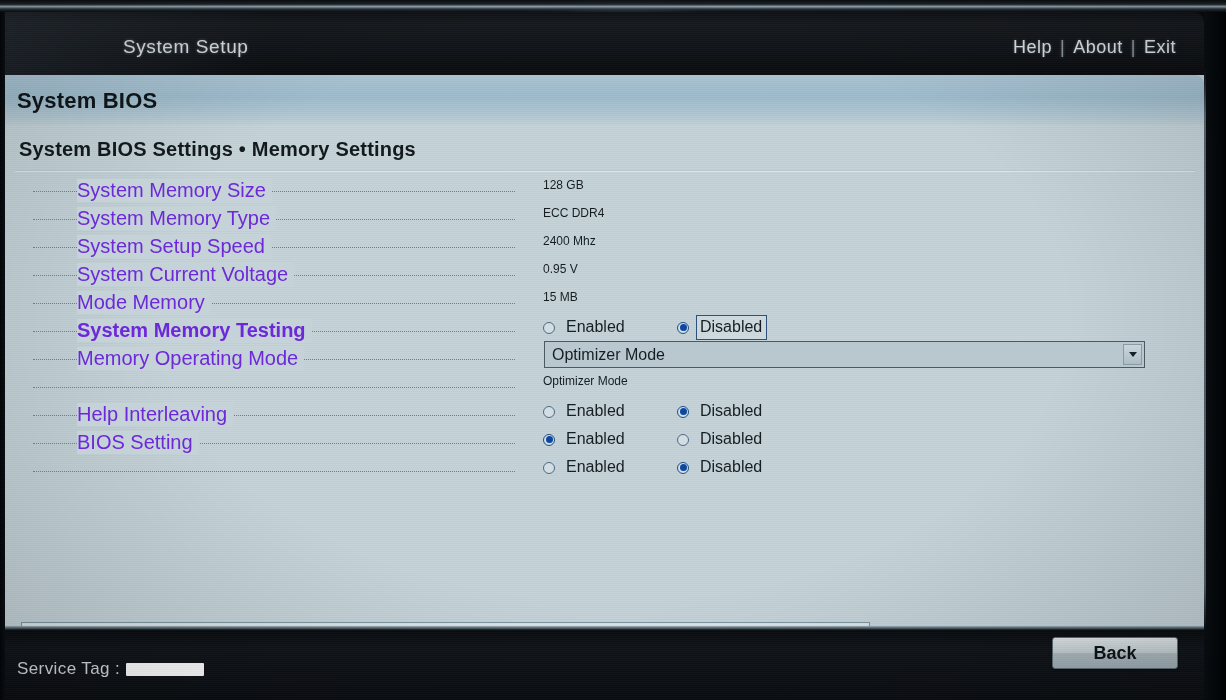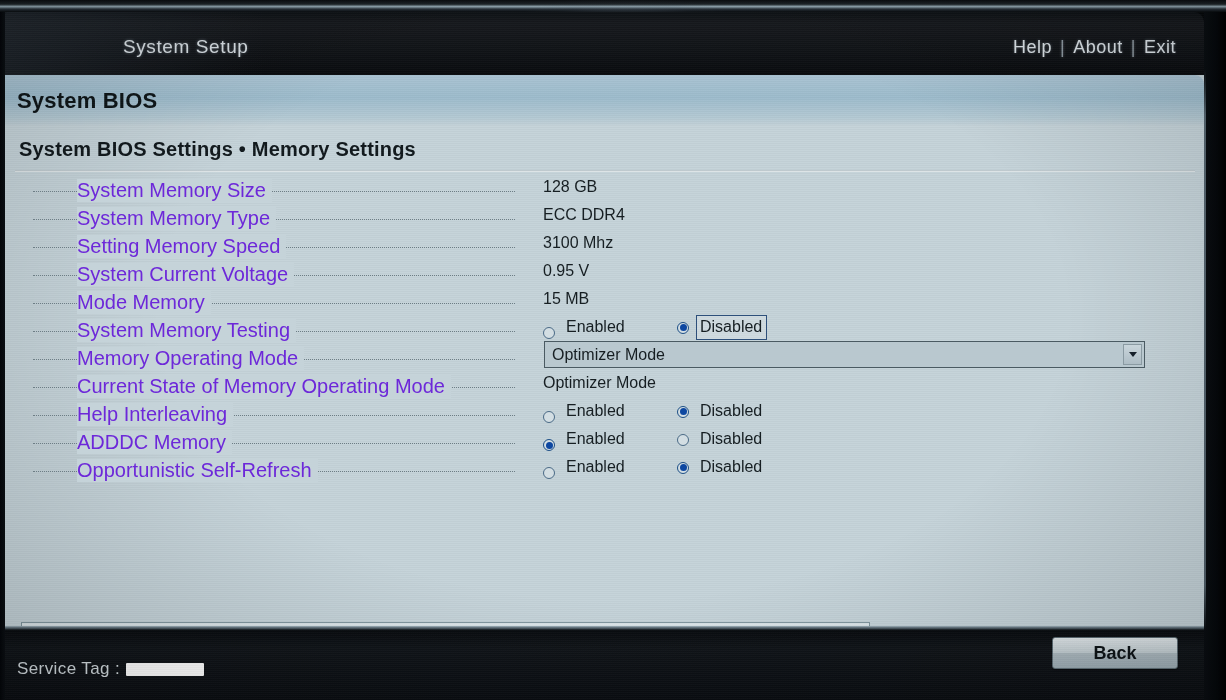--- a/index.html
+++ b/index.html
@@ -167,39 +167,39 @@
   .row-leader i {
     position: absolute;
     left: 0; top: 0;
     height: 1px;
     border-top: 1px dotted #6d7d85;
     width: 100%;
   }
   .row-value {
     position: absolute;
     left: 538px; top: 3px;
-    font-size: 16px;
+    font-size: 12px;
     color: #161e22;
     z-index: 3;
   }
 
   
   .radio-group {
     position: absolute;
     left: 538px; top: 1px;
     z-index: 3;
     display: flex;
     align-items: center;
   }
   .radio-opt {
     display: flex;
     align-items: center;
     cursor: pointer;
   }
-  .radio-opt.opt-enabled { width: 134px; align-items: flex-end; }
+  .radio-opt.opt-enabled { width: 134px; }
   .radio-dot {
     width: 12px; height: 12px;
     border-radius: 50%;
     border: 1px solid #4a6a86;
     background: #d3dee3;
     box-sizing: border-box;
     margin-right: 8px;
     flex: none;
   }
   .radio-dot.on {
@@ -418,42 +418,42 @@
           <div class="row-leader" style="width: 482px;">
             <i></i>
           </div>
           <div class="row-label" style="background: rgb(197, 211, 217); text-align: right;">System Memory Type</div>
           <div class="row-value">ECC DDR4</div>
         </div>
         <div class="row" style="height: 28px;">
           <div class="row-leader" style="width: 482px;">
             <i></i>
           </div>
-          <div class="row-label" style="background: rgb(197, 211, 217);">Setting Memory Speed</div>
-          <div class="row-value">3100 Mhz</div>
+          <div class="row-label" style="background: rgb(197, 211, 217);">System Setup Speed</div>
+          <div class="row-value">2400 Mhz</div>
         </div>
         <div class="row" style="height: 28px;">
           <div class="row-leader" style="width: 482px;">
             <i></i>
           </div>
           <div class="row-label" style="background: rgb(197, 211, 217);">System Current Voltage</div>
           <div class="row-value">0.95 V</div>
         </div>
         <div class="row" style="height: 28px;">
           <div class="row-leader" style="width: 482px;">
             <i></i>
           </div>
           <div class="row-label" style="background: rgb(197, 211, 217);">Mode Memory</div>
           <div class="row-value">15 MB</div>
         </div>
         <div class="row" style="height: 28px;">
           <div class="row-leader" style="width: 482px;">
             <i></i>
           </div>
-          <div class="row-label" style="background: rgb(197, 211, 217);">System Memory Testing</div>
+          <div class="row-label" style="background: rgb(197, 211, 217); font-weight: bold;">System Memory Testing</div>
           <div class="radio-group">
             <div class="radio-opt opt-enabled">
               <span class="radio-dot"></span>
               <span class="radio-label">Enabled</span>
             </div>
             <div class="radio-opt opt-disabled">
               <span class="radio-dot on"></span>
               <span class="radio-label focused">Disabled</span>
             </div>
           </div>
@@ -467,21 +467,20 @@
             <div class="dropdown-text">Optimizer Mode</div>
             <div class="dropdown-btn">
               <div class="dropdown-arrow"></div>
             </div>
           </div>
         </div>
         <div class="row" style="height: 28px;">
           <div class="row-leader" style="width: 482px;">
             <i></i>
           </div>
-          <div class="row-label" style="background: rgb(197, 211, 217);">Current State of Memory Operating Mode</div>
           <div class="row-value">Optimizer Mode</div>
         </div>
         <div class="row" style="height: 28px;">
           <div class="row-leader" style="width: 482px;">
             <i></i>
           </div>
           <div class="row-label" style="background: rgb(197, 211, 217);">Help Interleaving</div>
           <div class="radio-group">
             <div class="radio-opt opt-enabled">
               <span class="radio-dot"></span>
@@ -490,37 +489,36 @@
             <div class="radio-opt opt-disabled">
               <span class="radio-dot on"></span>
               <span class="radio-label">Disabled</span>
             </div>
           </div>
         </div>
         <div class="row" style="height: 28px;">
           <div class="row-leader" style="width: 482px;">
             <i></i>
           </div>
-          <div class="row-label" style="background: rgb(197, 211, 217);">ADDDC Memory</div>
+          <div class="row-label" style="background: rgb(197, 211, 217);">BIOS Setting</div>
           <div class="radio-group">
             <div class="radio-opt opt-enabled">
               <span class="radio-dot on"></span>
               <span class="radio-label">Enabled</span>
             </div>
             <div class="radio-opt opt-disabled">
               <span class="radio-dot"></span>
               <span class="radio-label">Disabled</span>
             </div>
           </div>
         </div>
         <div class="row" style="height: 28px;">
           <div class="row-leader" style="width: 482px;">
             <i></i>
           </div>
-          <div class="row-label" style="background: rgb(197, 211, 217);">Opportunistic Self-Refresh</div>
           <div class="radio-group">
             <div class="radio-opt opt-enabled">
               <span class="radio-dot"></span>
               <span class="radio-label">Enabled</span>
             </div>
             <div class="radio-opt opt-disabled">
               <span class="radio-dot on"></span>
               <span class="radio-label">Disabled</span>
             </div>
           </div>

